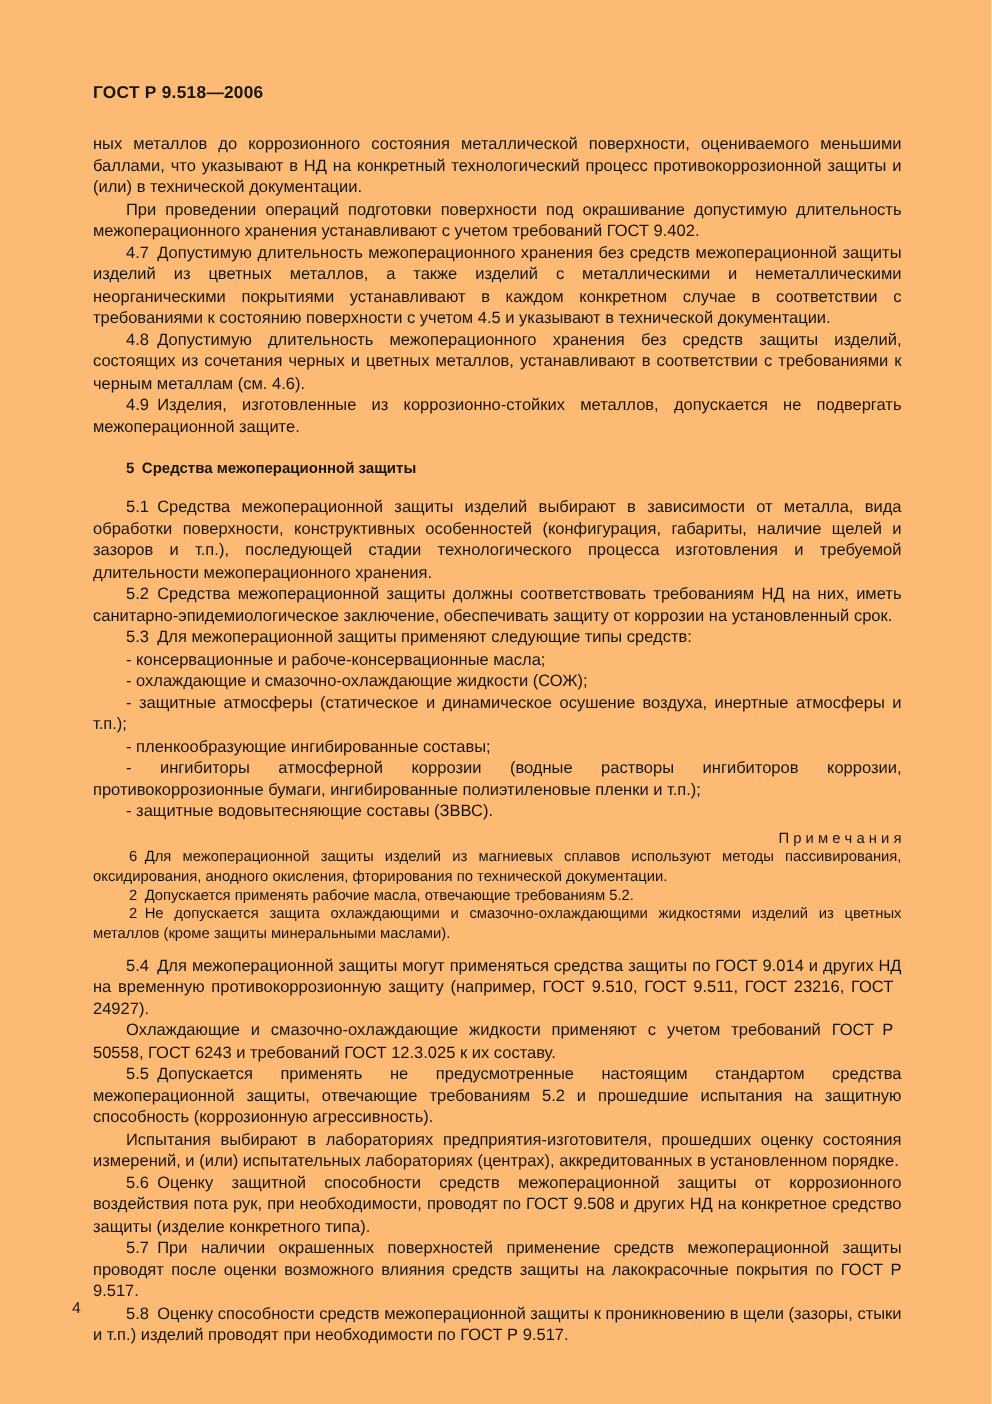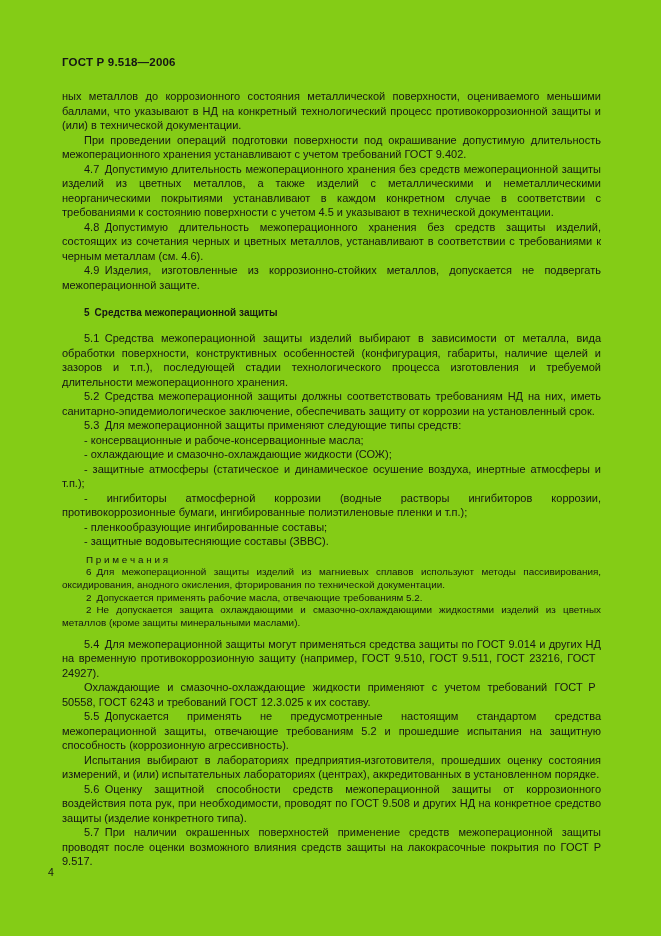--- a/index.html
+++ b/index.html
@@ -1,20 +1,20 @@
 <!DOCTYPE html>
 <html lang="ru"><head>
 <meta charset="utf-8">
 <style>
   html, body { margin: 0; padding: 0; background: #ffffff; }
   .page {
     position: relative;
     width: 661px;
     height: 936px;
-    background: #84cc16;
+    background: #fdba74;
     font-family: "Liberation Sans", sans-serif;
     color: #151515;
     overflow: hidden;
   }
   .content {
     position: absolute;
     left: 62px;
     top: 56px;
     width: 539px;
   }
@@ -40,21 +40,21 @@
   }
   .notes { margin: 5px 0 7px 0; }
   .notes p {
     margin: 0;
     font-size: 9.9px;
     line-height: 12.7px;
     text-align: justify;
     text-indent: 24px;
   }
   .notes .notes-title {
-    text-align: left;
+    text-align: right;
   }
   .page-number {
     position: absolute;
     left: 48px;
     top: 866px;
     font-size: 10.5px;
   }
 </style>
 </head>
 <body>
@@ -72,33 +72,34 @@
 
     <h2 class="sec-heading">5 Средства межоперационной защиты</h2>
 
     <p class="body">5.1 Средства межоперационной защиты изделий выбирают в зависимости от металла, вида обработки поверхности, конструктивных особенностей (конфигурация, габариты, наличие щелей и зазоров и т.п.), последующей стадии технологического процесса изготовления и требуемой длительности межоперационного хранения.</p>
     <p class="body">5.2 Средства межоперационной защиты должны соответствовать требованиям НД на них, иметь санитарно-эпидемиологическое заключение, обеспечивать защиту от коррозии на установленный срок.</p>
     <p class="body">5.3 Для межоперационной защиты применяют следующие типы средств:</p>
 
     <p class="body">- консервационные и рабоче-консервационные масла;</p>
     <p class="body">- охлаждающие и смазочно-охлаждающие жидкости (СОЖ);</p>
     <p class="body">- защитные атмосферы (статическое и динамическое осушение воздуха, инертные атмосферы и т.п.);</p>
+    <p class="body">- пленкообразующие ингибированные составы;</p>
     <p class="body">- ингибиторы атмосферной коррозии (водные растворы ингибиторов коррозии, противокоррозионные бумаги, ингибированные полиэтиленовые пленки и т.п.);</p>
-    <p class="body">- пленкообразующие ингибированные составы;</p>
     <p class="body">- защитные водовытесняющие составы (ЗВВС).</p>
 
     <div class="notes">
       <p class="notes-title">П р и м е ч а н и я</p>
       <p>6 Для межоперационной защиты изделий из магниевых сплавов используют методы пассивирования, оксидирования, анодного окисления, фторирования по технической документации.</p>
       <p>2 Допускается применять рабочие масла, отвечающие требованиям 5.2.</p>
       <p>2 Не допускается защита охлаждающими и смазочно-охлаждающими жидкостями изделий из цветных металлов (кроме защиты минеральными маслами).</p>
     </div>
 
     <p class="body">5.4 Для межоперационной защиты могут применяться средства защиты по ГОСТ 9.014 и других НД на временную противокоррозионную защиту (например, ГОСТ 9.510, ГОСТ 9.511, ГОСТ 23216, ГОСТ 24927).</p>
     <p class="body">Охлаждающие и смазочно-охлаждающие жидкости применяют с учетом требований ГОСТ Р 50558, ГОСТ 6243 и требований ГОСТ 12.3.025 к их составу.</p>
     <p class="body">5.5 Допускается применять не предусмотренные настоящим стандартом средства межоперационной защиты, отвечающие требованиям  5.2 и прошедшие испытания на защитную способность (коррозионную агрессивность).</p>
     <p class="body">Испытания выбирают в лабораториях предприятия-изготовителя, прошедших оценку состояния измерений, и (или) испытательных лабораториях (центрах), аккредитованных в установленном порядке.</p>
     <p class="body">5.6 Оценку защитной способности средств межоперационной защиты от коррозионного воздействия пота рук, при необходимости, проводят по ГОСТ 9.508 и других НД на конкретное средство защиты (изделие конкретного типа).</p>
     <p class="body">5.7 При наличии окрашенных поверхностей применение средств межоперационной защиты проводят после оценки возможного влияния средств защиты на лакокрасочные покрытия по ГОСТ Р 9.517.</p>
+    <p class="body">5.8 Оценку способности средств межоперационной защиты к проникновению в щели (зазоры, стыки и т.п.) изделий проводят при необходимости по ГОСТ Р 9.517.</p>
   </div>
 
   <div class="page-number">4</div>
 </div>
 
 </body></html>

